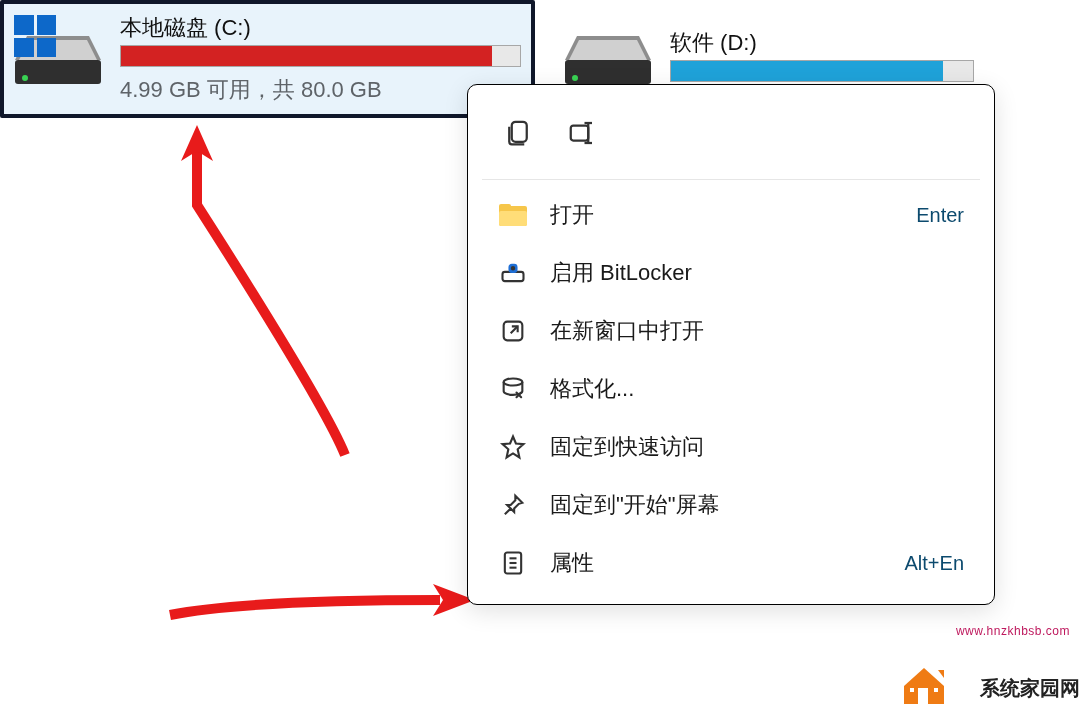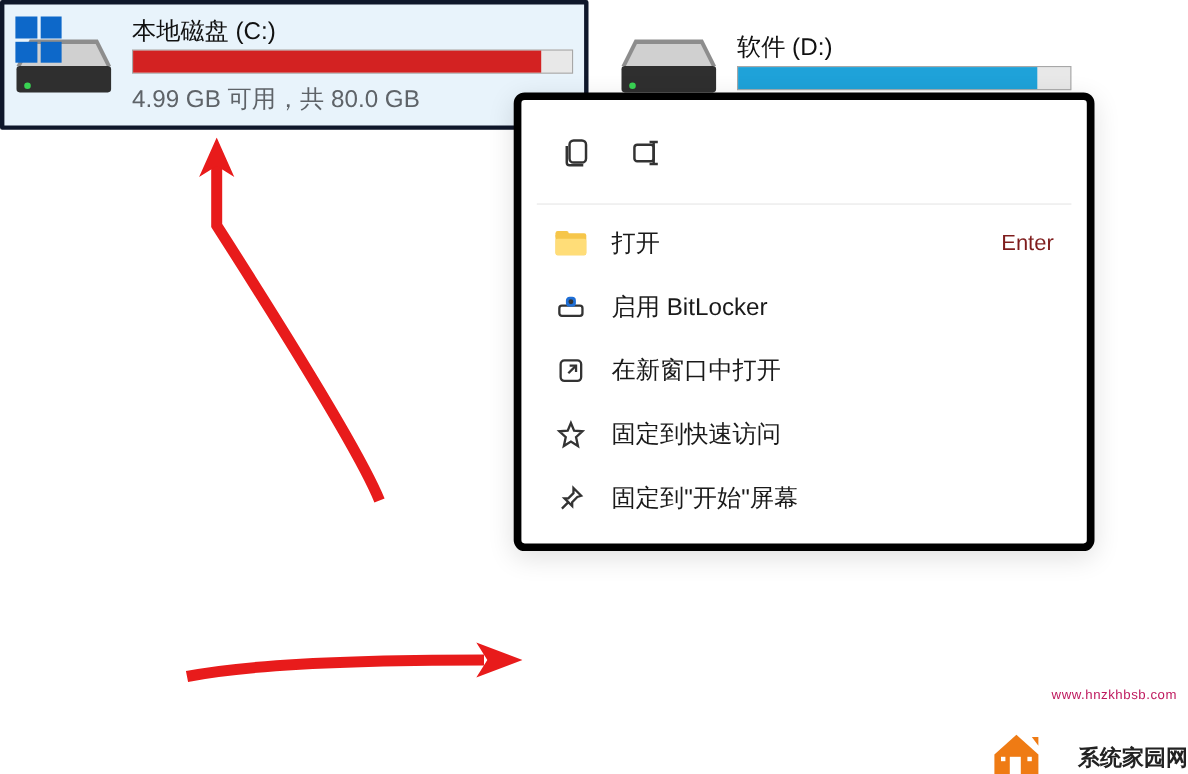--- a/index.html
+++ b/index.html
@@ -63,21 +63,21 @@
   .arrow1 { position: absolute; left: 175px; top: 125px; width: 180px; height: 340px; pointer-events:none;}
   .arrow2 { position: absolute; left: 165px; top: 440px; width: 310px; height: 180px; pointer-events:none;}
 
   
   .ctx-menu {
     position: absolute;
     left: 467px;
     top: 84px;
     width: 528px;
     background: #ffffff;
-    border: 7px solid #000000;
+    border: 1px solid #000000;
     border-radius: 10px;
     box-shadow: 0 6px 24px rgba(0,0,0,0.12);
     padding: 12px 10px;
   }
   .ctx-toolbar {
     display: flex;
     gap: 24px;
     padding: 16px 20px 20px 20px;
   }
   .tb-btn {
@@ -99,21 +99,21 @@
     font-size: 22px;
   }
   .ctx-ico {
     width: 30px; height: 30px;
     display: flex; align-items:center; justify-content:center;
     color: #2b2b2b;
     flex: 0 0 30px;
   }
   .ctx-ico svg { width: 28px; height: 28px; }
   .ctx-label { flex: 1; }
-  .ctx-short { color: #7f1d1d; font-size: 20px; }
+  .ctx-short { color: #0c4a6e; font-size: 20px; }
 
   
   .wm-url {
     position: absolute;
     right: 10px; top: 624px;
     font-size: 12px; color: #be185d;
     letter-spacing: 0.5px;
   }
   .wm-logo {
     position: absolute; right: 0; bottom: 0;
@@ -254,39 +254,62 @@
     <div class="ctx-ico">
       <svg viewBox="0 0 24 24" fill="none" stroke="#333" stroke-width="1.8">
         <rect x="4" y="4" width="16" height="16" rx="3"></rect>
         <path d="M10 14 L16 8"></path>
           <path d="M11 8h5v5"></path>
       </svg>
     </div>
     <div class="ctx-label">在新窗口中打开</div>
   </div>
 
+  <div class="ctx-item">
+    <div class="ctx-ico">
+      <svg viewBox="0 0 24 24" fill="none" stroke="#333" stroke-width="1.8">
+        <ellipse cx="12" cy="6" rx="8" ry="3"></ellipse>
+        <path d="M4 6v8c0 1.7 3.6 3 8 3s8-1.3 8-3V6"></path>
+        <path d="M15 15l4 4" stroke-linecap="round"></path>
+        <path d="M19 15l-4 4" stroke-linecap="round"></path>
+      </svg>
+    </div>
+    <div class="ctx-label">格式化...</div>
+  </div>
 
   <div class="ctx-item">
     <div class="ctx-ico">
       <svg viewBox="0 0 24 24" fill="none" stroke="#333" stroke-width="1.8">
         <polygon points="12,3 14.5,9 21,9.5 16,14 17.5,21 12,17.5 6.5,21 8,14 3,9.5 9.5,9"></polygon>
       </svg>
     </div>
     <div class="ctx-label">固定到快速访问</div>
   </div>
 
   <div class="ctx-item">
     <div class="ctx-ico">
       <svg viewBox="0 0 24 24" fill="none" stroke="#333" stroke-width="1.8">
         <path d="M14 4l6 6-3 1-4 4 0 3-3-3-5 5 5-5-3-3 3 0 4-4z"></path>
       </svg>
     </div>
     <div class="ctx-label">固定到"开始"屏幕</div>
   </div>
 
+  <div class="ctx-item">
+    <div class="ctx-ico">
+      <svg viewBox="0 0 24 24" fill="none" stroke="#333" stroke-width="1.8">
+        <rect x="5" y="3" width="14" height="18" rx="2"></rect>
+        <line x1="9" y1="8" x2="15" y2="8"></line>
+          <line x1="9" y1="12" x2="15" y2="12"></line>
+          <line x1="9" y1="16" x2="15" y2="16"></line>
+      </svg>
+    </div>
+    <div class="ctx-label">属性</div>
+    <div class="ctx-short">Alt+En</div>
+  </div>
 
 </div>
 
 <div class="wm-url">www.hnzkhbsb.com</div>
 <div class="wm-logo">
   <svg class="wm-house" viewBox="0 0 48 40">
     <polygon points="4,22 24,4 44,22 44,40 4,40" fill="#ef7b14"></polygon>
     <rect x="18" y="24" width="10" height="16" fill="#fff"></rect>
     <rect x="10" y="24" width="4" height="4" fill="#fff"></rect>
     <rect x="34" y="24" width="4" height="4" fill="#fff"></rect>

